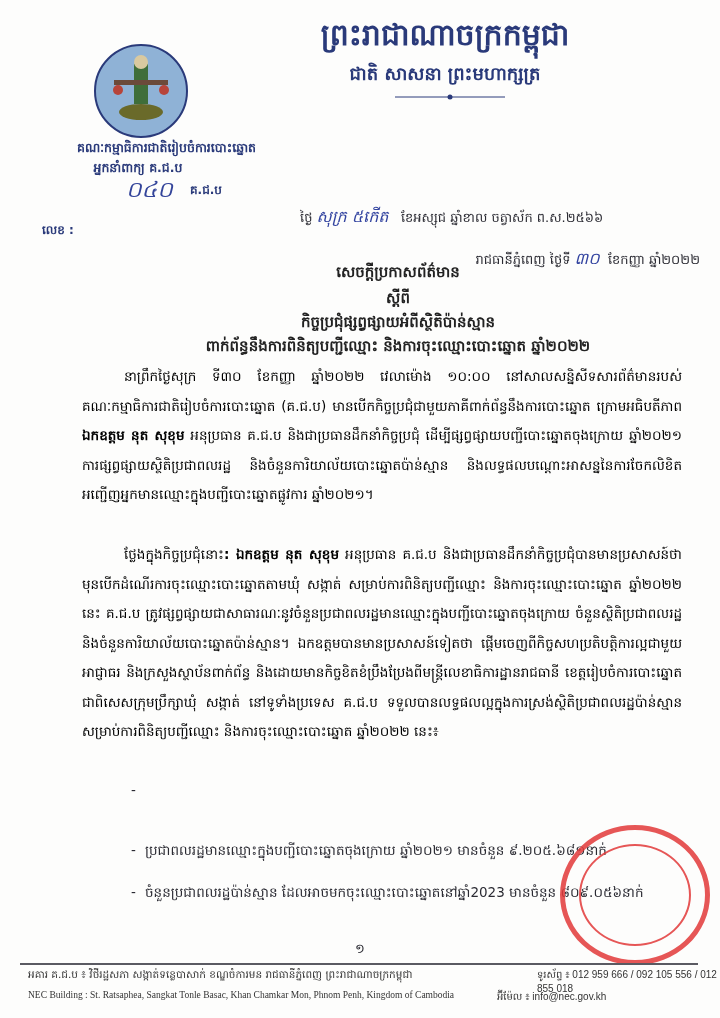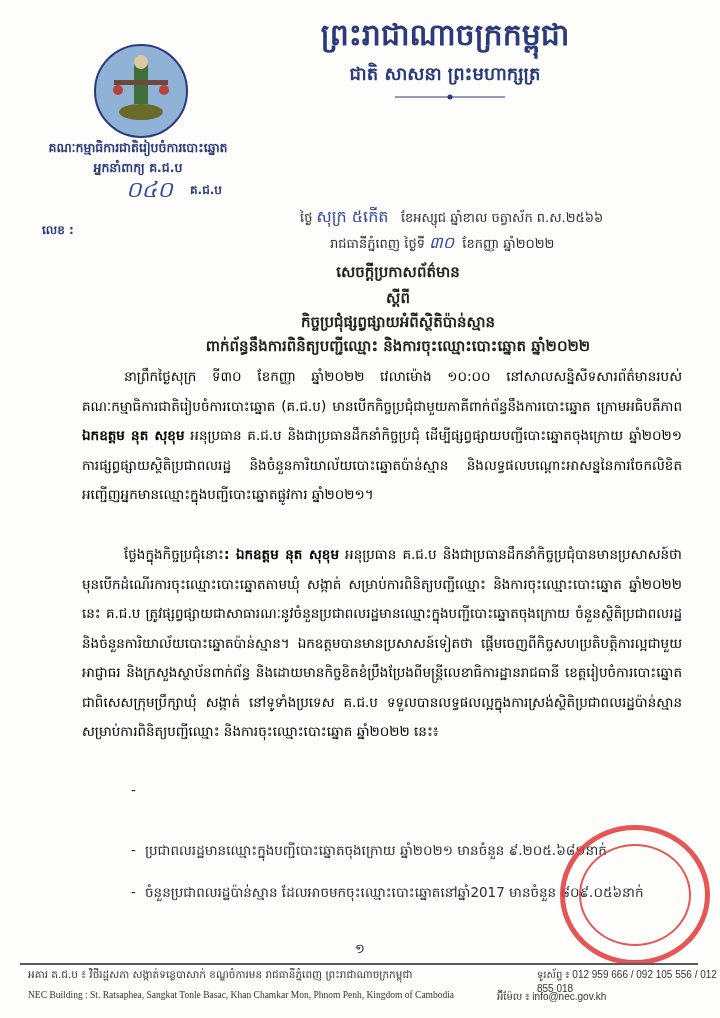--- a/index.html
+++ b/index.html
@@ -5,29 +5,29 @@
   html, body { margin: 0; padding: 0; }
   body {
     width: 720px; height: 1018px; background: #fdfdfc; position: relative; overflow: hidden;
     font-family: "DejaVu Sans", sans-serif; color: #2b2b33;
   }
   .abs { position: absolute; }
   .kingdom { left: 295px; top: 16px; width: 300px; text-align: center; font-size: 30px; font-weight: bold; color: #2a3a7a; font-family: "DejaVu Serif", serif; }
   .motto { left: 295px; top: 62px; width: 300px; text-align: center; font-size: 18px; font-weight: bold; color: #2a3a7a; }
   .ornament { left: 395px; top: 94px; width: 110px; height: 6px; }
   .logo { left: 94px; top: 44px; width: 90px; height: 90px; border-radius: 50%; background: #8fb2d6; border: 2px solid #2a3a7a; }
-  .org { left: 20px; top: 140px; width: 236px; text-align: center; font-size: 12.5px; font-weight: bold; color: #2a3a7a; }
+  .org { left: 20px; top: 140px; width: 236px; text-align: right; font-size: 12.5px; font-weight: bold; color: #2a3a7a; }
   .org2 { left: 20px; top: 160px; width: 236px; text-align: center; font-size: 12.5px; font-weight: bold; color: #2a3a7a; }
   .refrow { left: 42px; top: 182px; width: 220px; height: 20px; font-size: 12px; color: #2a3a7a; font-weight: bold; }
   .refrow .lbl { position: absolute; left: 0; top: 0; margin-top: 40px; }
   .refrow .num { position: absolute; left: 60px; top: -6px; font-size: 22px; font-weight: normal; color: #33449a; font-style: italic; font-family: "DejaVu Serif", serif; margin-left: 24px; }
   .refrow .suf { position: absolute; left: 148px; top: 0; }
   .date1 { left: 300px; top: 206px; width: 400px; font-size: 13px; }
-  .date1 .hand { color: #3344a0; font-size: 16px; margin-top: 34px; }
-  .date2 { left: 330px; top: 232px; width: 370px; font-size: 13px; text-align: left; }
+  .date1 .hand { color: #3344a0; font-style: italic; font-size: 16px; margin-top: 34px; }
+  .date2 { left: 330px; top: 248px; width: 370px; font-size: 13px; text-align: right; }
   .date2 .hand { color: #3344a0; font-style: italic; font-size: 16px; }
   .title { left: 148px; width: 500px; text-align: center; font-weight: bold; font-size: 15px; color: #222; }
   .para { left: 82px; width: 600px; font-size: 13.5px; line-height: 29.5px; text-align: justify; color: #000000; }
   .para .indent { display: inline-block; width: 42px; }
   .para b { font-weight: bold; }
   .bullet { left: 145px; width: 555px; font-size: 13.5px; line-height: 29.5px; }
   .bullet .dash { position: absolute; left: -14px; top: 0; }
   .stamp { left: 560px; top: 825px; width: 150px; height: 140px; border-radius: 50%; border: 5px solid #e23a3a; box-sizing: border-box; opacity: 0.85; }
   .stamp .inner { position: absolute; left: 14px; top: 14px; right: 14px; bottom: 14px; border: 2px solid #e23a3a; border-radius: 50%; }
   .pageno { left: 350px; top: 940px; width: 20px; text-align: center; font-size: 13px; }
@@ -96,21 +96,21 @@
 
 <div class="abs bullet" style="top:776px">
   <span class="dash">-</span>
 </div>
 <div class="abs bullet" style="top:836px">
   <span class="dash">-</span>
   <span>ប្រជាពលរដ្ឋមានឈ្មោះក្នុងបញ្ជីបោះឆ្នោតចុងក្រោយ ឆ្នាំ២០២១ មានចំនួន ៩.២០៥.៦៨១នាក់</span>
 </div>
 <div class="abs bullet" style="top:878px">
   <span class="dash">-</span>
-  <span>ចំនួនប្រជាពលរដ្ឋប៉ាន់ស្មាន ដែលអាចមកចុះឈ្មោះបោះឆ្នោតនៅឆ្នាំ2017 មានចំនួន ៨០៩.០៥៦នាក់</span>
+  <span>ចំនួនប្រជាពលរដ្ឋប៉ាន់ស្មាន ដែលអាចមកចុះឈ្មោះបោះឆ្នោតនៅឆ្នាំ2023 មានចំនួន ៨០៩.០៥៦នាក់</span>
 </div>
 
 <div class="abs stamp">
     <div class="inner"></div>
   </div>
 
 <div class="abs pageno">១</div>
 <div class="abs rule"></div>
 <div class="abs foot-km">អគារ គ.ជ.ប ៖ វិថីរដ្ឋសភា សង្កាត់ទន្លេបាសាក់ ខណ្ឌចំការមន រាជធានីភ្នំពេញ ព្រះរាជាណាចក្រកម្ពុជា</div>
 <div class="abs foot-en">NEC Building : St. Ratsaphea, Sangkat Tonle Basac, Khan Chamkar Mon, Phnom Penh, Kingdom of Cambodia</div>

